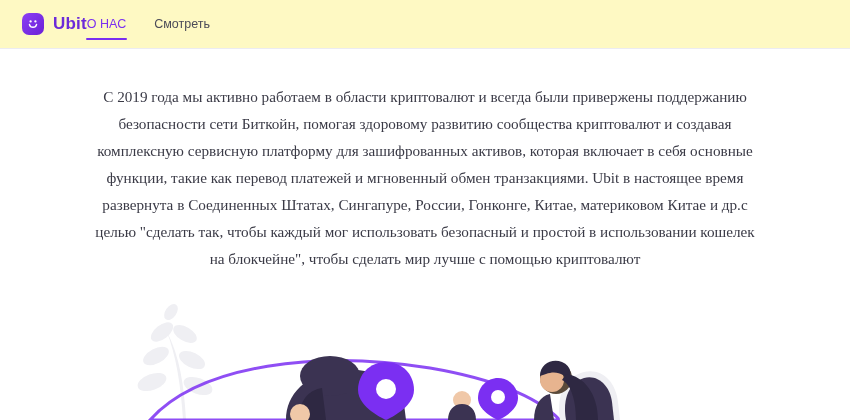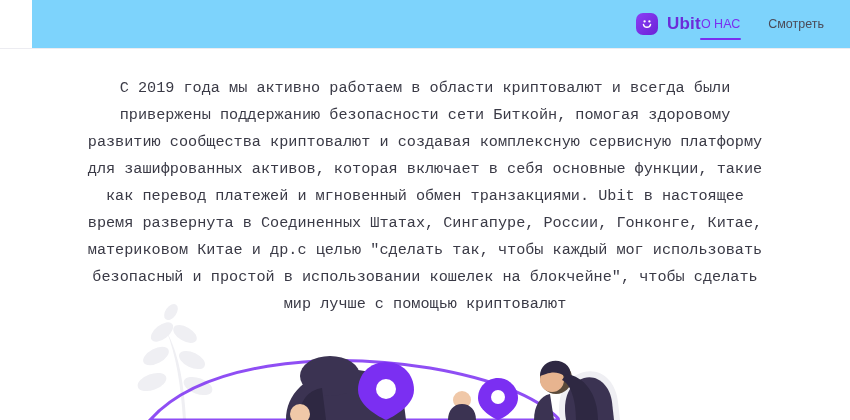--- a/index.html
+++ b/index.html
@@ -14,27 +14,26 @@
     font-family: "Liberation Sans", sans-serif;
     color: #2b2b35;
     position: relative;
   }
 
   
   .site-header {
     height: 48px;
     display: flex;
     align-items: center;
-    justify-content: flex-end;
+    justify-content: flex-start;
     padding: 0 26px 0 22px;
     box-sizing: border-box;
-    background: #7dd3fc;
+    background: #fef9c3;
     position: relative;
     z-index: 5;
-    margin-left: 32px;
   }
   .brand {
     display: flex;
     align-items: center;
     gap: 9px;
   }
   .brand-mark {
     width: 22px;
     height: 22px;
     border-radius: 7px;
@@ -86,26 +85,26 @@
     background: #ececf1;
     width: 100%;
   }
 
   
   .about-section {
     padding: 26px 86px 0 86px;
     box-sizing: border-box;
   }
   .about-text {
-    margin: 0;
+    margin: 8px;
     font-size: 15.2px;
     line-height: 27px;
     text-align: center;
     color: #3a3a46;
-    font-family: Liberation Mono, monospace;
+    font-family: Liberation Serif, serif;
   }
 
   
   .illustration {
     position: absolute;
     left: 0;
     right: 0;
     bottom: 0;
     height: 130px;
     overflow: hidden;

